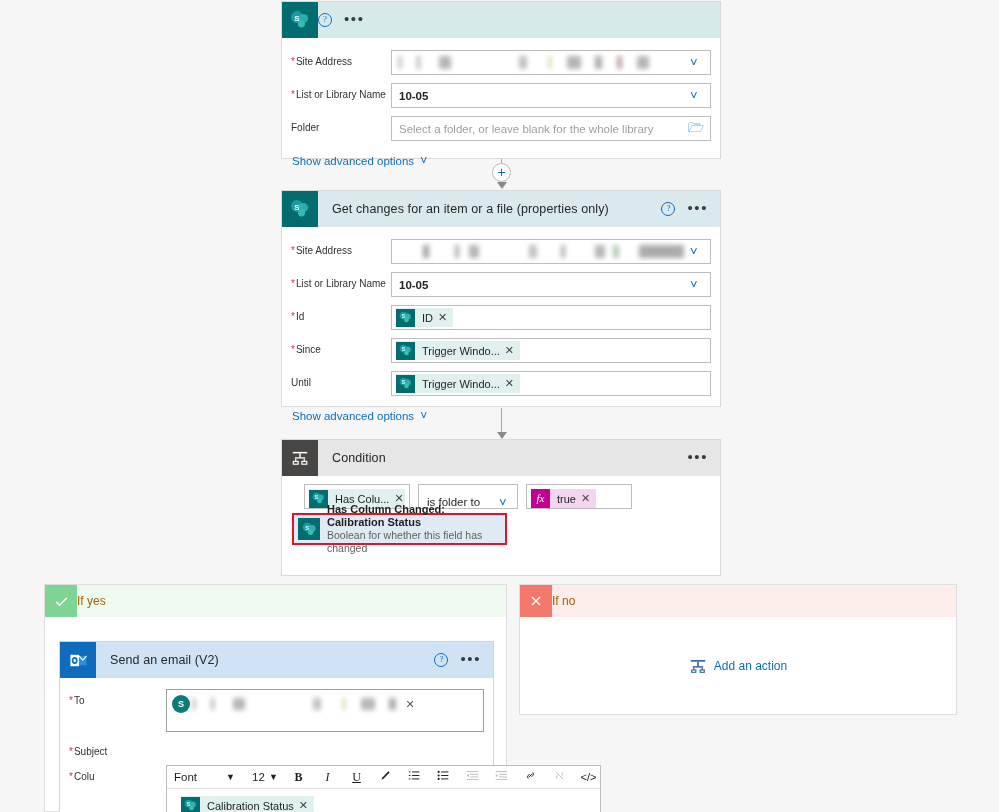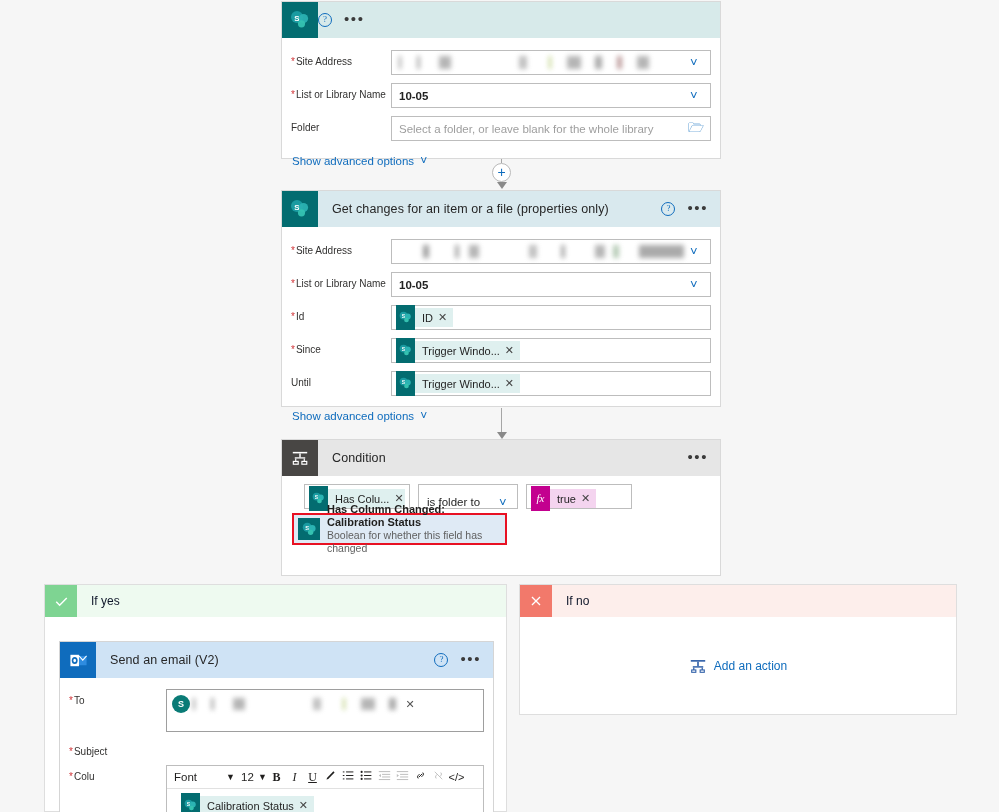--- a/index.html
+++ b/index.html
@@ -139,21 +139,21 @@
   .chip {
     display: inline-flex;
     align-items: center;
     background: #dff0ef;
     height: 19px;
     font-size: 11px;
     color: #1f1f1f;
     max-width: 100%;
   }
   .chip .chip-ico {
-    width: 19px; height: 25px;
+    width: 19px; height: 18px;
     flex: 0 0 19px;
     background: #036c70;
     display: flex; align-items: center; justify-content: center;
   }
   .chip .chip-txt { padding: 0 5px 0 7px; white-space: nowrap; }
   .chip .chip-x { color: #444; font-size: 11px; padding-right: 6px; cursor: pointer; }
   .chip.fx { background: #f4d4ef; }
   .chip.fx .chip-ico { background: #c3008f; color: #fff; font-style: italic;
     font-family: "Liberation Serif", serif; font-size: 11px; }
 
@@ -184,21 +184,21 @@
   .branch-head { display: flex; align-items: center; height: 32px; }
   .branch-head.yes { background: #eefaf0; }
   .branch-head.no  { background: #fdeeeb; }
   .branch-badge {
     width: 32px; height: 32px; flex: 0 0 32px;
     display: flex; align-items: center; justify-content: center;
     color: #fff; font-size: 15px;
   }
   .branch-badge.yes { background: #7ed492; }
   .branch-badge.no  { background: #f2796b; }
-  .branch-label { padding-left: 14px; font-size: 12px; color: #0f172a; }
+  .branch-label { font-size: 12px; color: #a16207; }
 
   .add-action {
     display: flex; align-items: center; justify-content: center;
     gap: 7px;
     color: #0f6cbd; font-size: 12px;
   }
 
   
   .cond-row { display: flex; align-items: center; gap: 8px; padding: 8px 0 0 22px; }
   .cond-box {
@@ -241,21 +241,21 @@
   .adv { color: #0f6cbd; font-size: 11.5px; padding: 6px 0 0 1px; display: flex; align-items: center; gap: 6px; }
   .adv .cv { font-size: 12px; line-height: 9px; }
 
   
   .rte { border: 1px solid #bdbdbd; background: #fff; }
   .rte-bar {
     display: flex; align-items: center;
     height: 23px;
     border-bottom: 1px solid #e1e1e1;
     padding: 0 3px;
-    gap: 1px;
+    gap: 12px;
   }
   .rte-font {
     width: 68px; display: flex; align-items: center; justify-content: space-between;
     font-size: 11.5px; color: #201f1e; padding: 0 3px 0 4px;
   }
   .rte-size {
     width: 28px; display: flex; align-items: center; justify-content: space-between;
     font-size: 11.5px; color: #201f1e; padding-left: 2px;
   }
   .cv-sm { font-size: 9px; color: #201f1e; }

